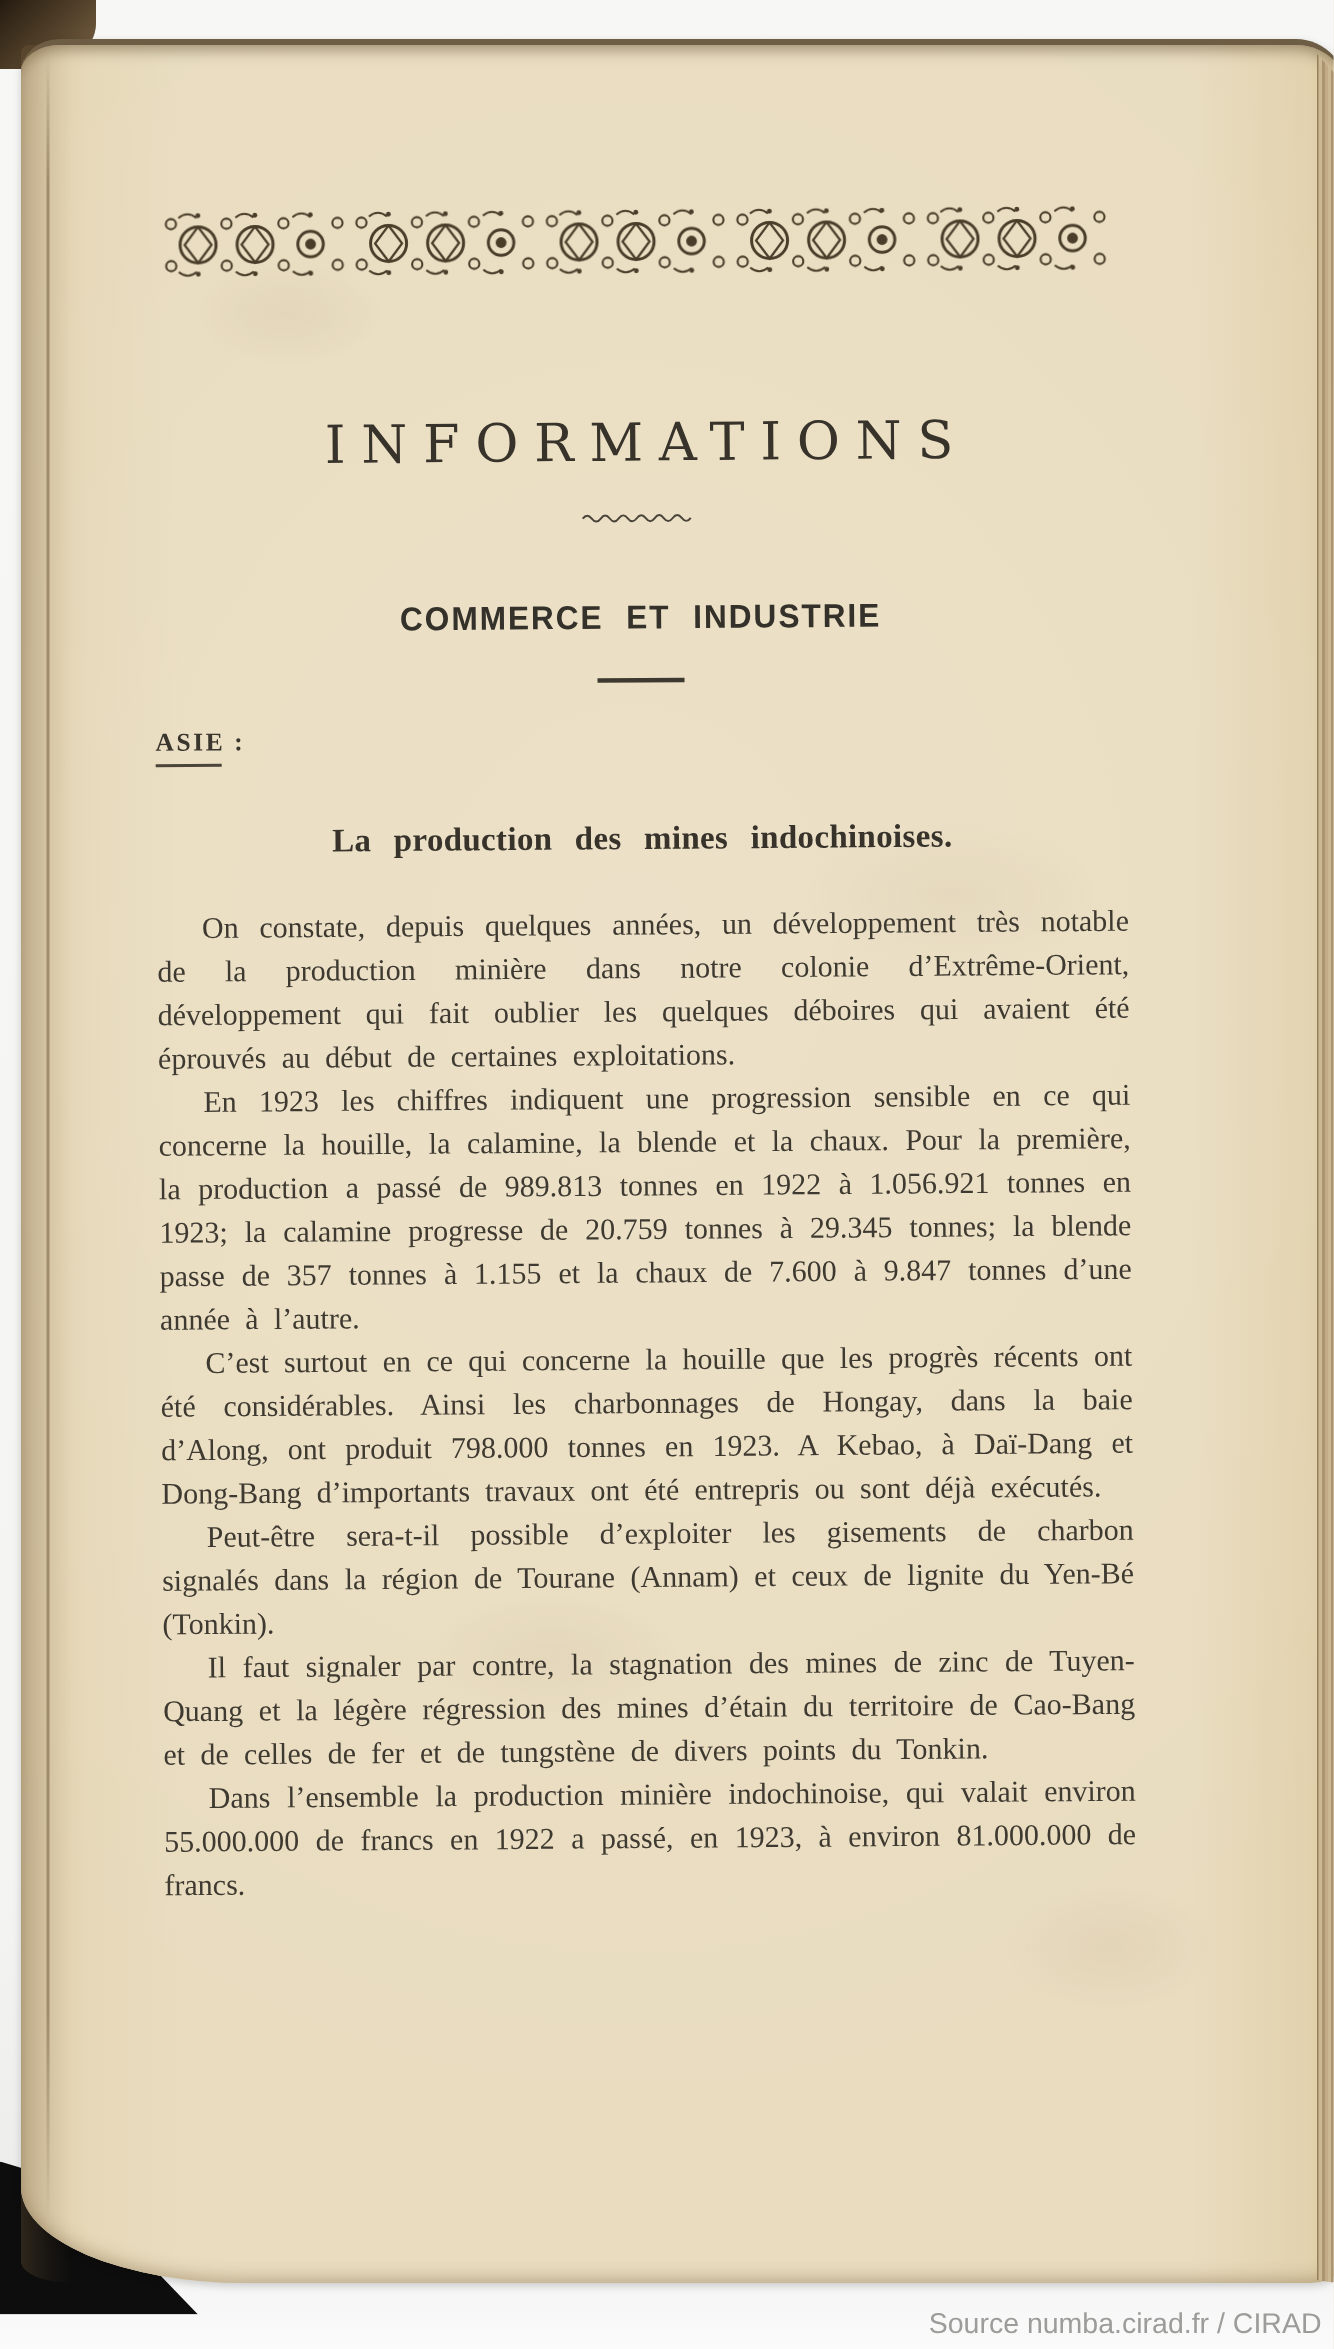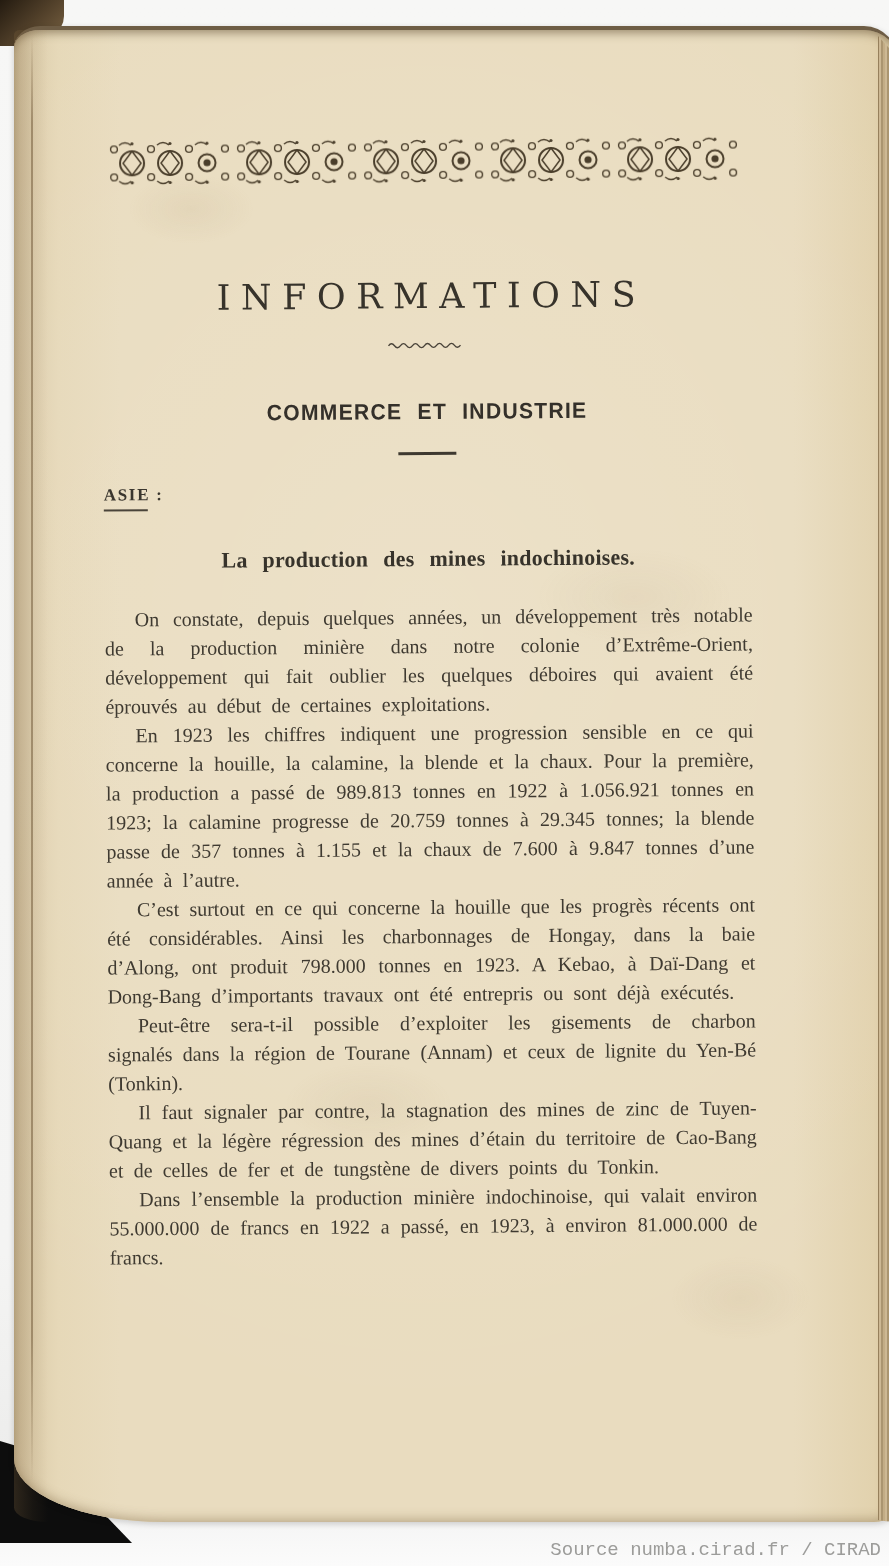--- a/index.html
+++ b/index.html
@@ -98,21 +98,21 @@
   .body-text{margin-top:32px;}
   .body-text p{
     margin:0;text-align:justify;text-indent:30px;
     font-family:"Liberation Serif", serif;font-size:20px;line-height:29px;
     word-spacing:.26em;color:#3f3a31;
   }
 
   
   .source-footer{
     position:absolute;right:8px;bottom:5px;
-    font-family:Liberation Mono, monospace;font-size:19px;color:#9c9c9a;
+    font-family:Liberation Sans, sans-serif;font-size:19px;color:#9c9c9a;
   }
 </style>
 </head>
 <body>
 
 <div class="stage">
 
   <div class="backdrop-corner-tl"></div>
   <div class="backdrop-wedge-bl"></div>
 

